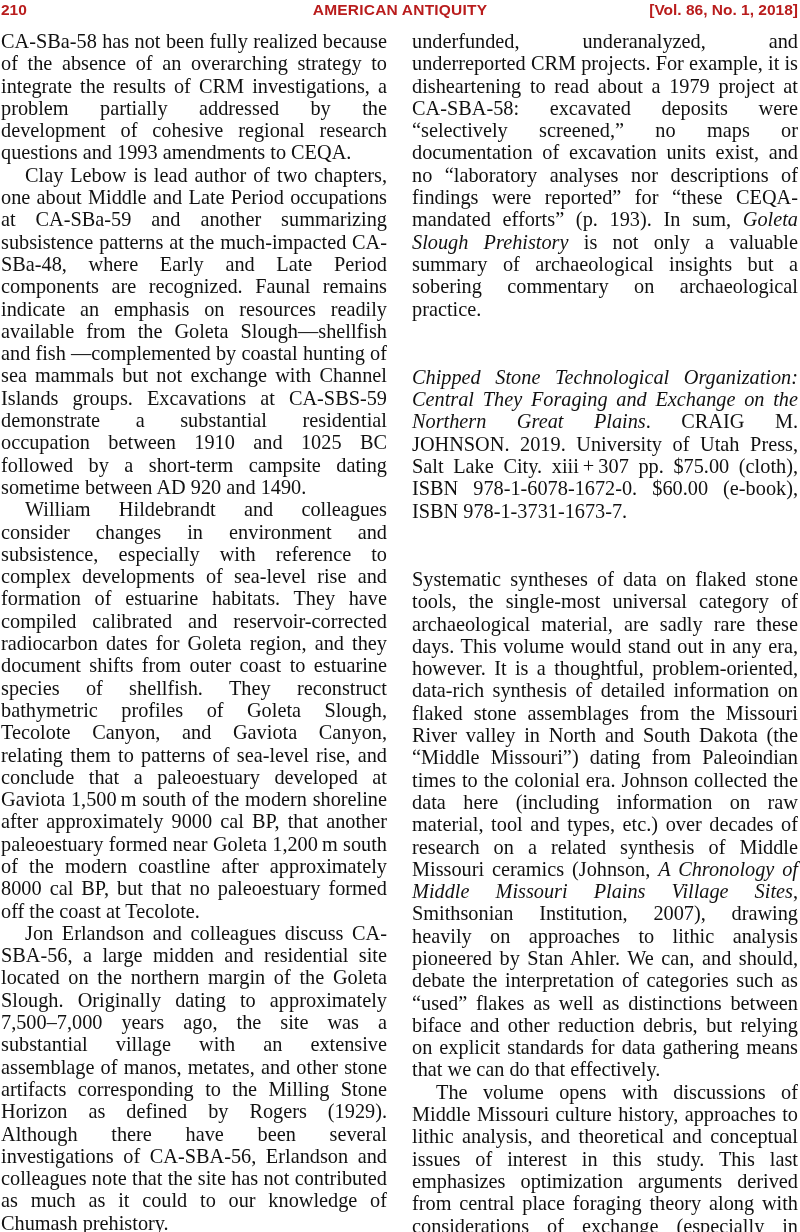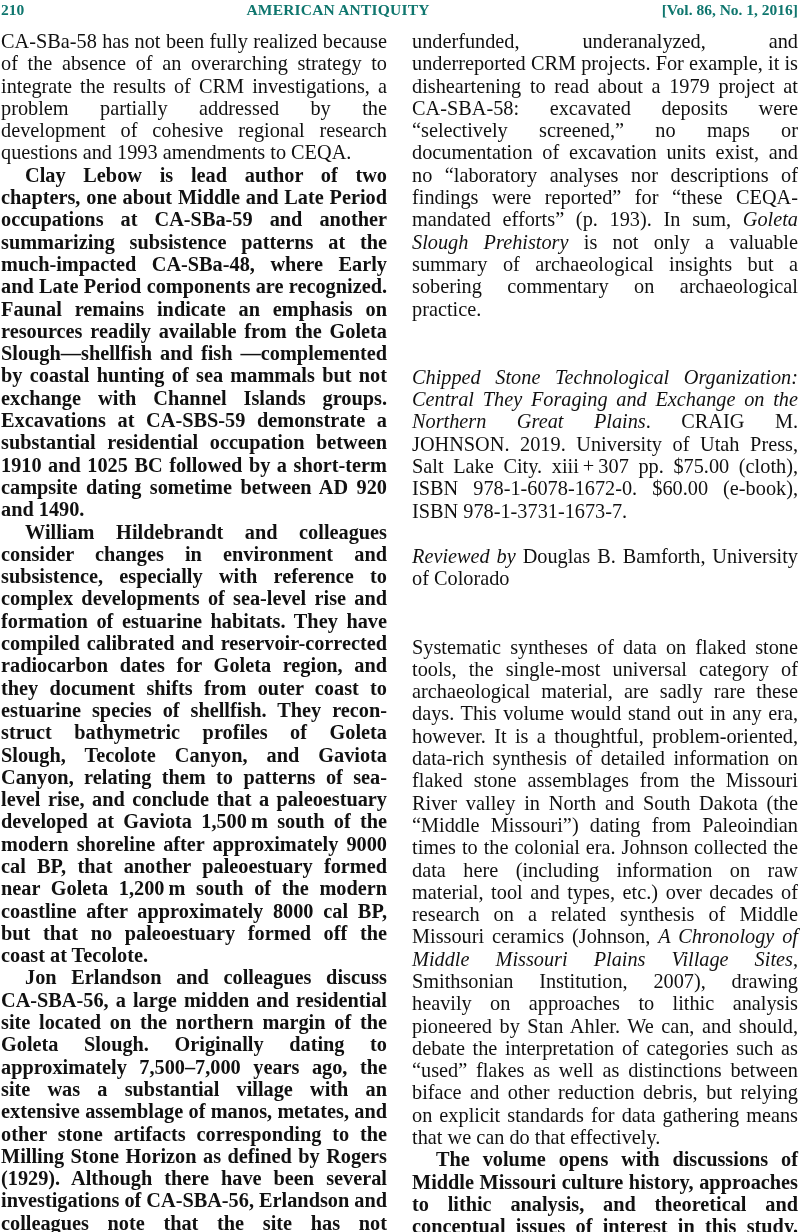--- a/index.html
+++ b/index.html
@@ -1,57 +1,56 @@
 <!DOCTYPE html>
 <html><head>
 <meta charset="utf-8">
 <style>
   html, body { margin: 0; padding: 0; background: #ffffff; }
   body { width: 800px; height: 1232px; overflow: hidden; position: relative; color: #111; }
   .running-head {
     position: absolute; left: 0; top: 0; width: 800px; height: 20px;
-    font-family: Liberation Serif, serif; font-weight: bold; font-size: 15.5px;
-    line-height: 20px; color: #0f766e;
+    font-family: Liberation Sans, sans-serif; font-weight: bold; font-size: 15.5px;
+    line-height: 20px; color: #b91c1c;
   }
   .rh-page { position: absolute; left: 1px; top: 0; }
-  .rh-journal { position: absolute; left: 0; width: 676px; text-align: center; top: 0; letter-spacing: 0.2px; }
+  .rh-journal { position: absolute; left: 0; width: 800px; text-align: center; top: 0; letter-spacing: 0.2px; }
   .rh-issue { position: absolute; right: 2px; top: 0; }
   .col {
     position: absolute; top: 30px; width: 386px;
     font-family: "Liberation Serif", serif; font-size: 20.3px; line-height: 22.3px;
     text-align: justify; hyphens: manual;
   }
   .col-left { left: 1px; }
   .col-right { left: 412px; }
   .col p { margin: 0; }
-  .col p.indent { text-indent: 24px; font-weight: bold; }
+  .col p.indent { text-indent: 24px; }
   .col p.gap-lg { margin-top: 46px; }
   .col p.gap-md { margin-top: 23px; }
   .i { font-style: italic; }
 </style>
 </head>
 <body>
 
 <div class="running-head">
   <span class="rh-page">210</span>
   <span class="rh-journal">AMERICAN ANTIQUITY</span>
-  <span class="rh-issue">[Vol. 86, No. 1, 2016]</span>
+  <span class="rh-issue">[Vol. 86, No. 1, 2018]</span>
 </div>
 
 <div class="col col-left">
   <p>CA-SBa-58 has not been fully realized because of the absence of an overarching strategy to integrate the results of CRM investigations, a problem partially addressed by the development of cohesive regional research questions and 1993 amendments to CEQA.</p>
   <p class="indent">Clay Lebow is lead author of two chapters, one about Middle and Late Period occupations at CA-SBa-59 and another summarizing subsistence pat­terns at the much-impacted CA-SBa-48, where Early and Late Period components are recognized. Faunal remains indicate an emphasis on resources readily available from the Goleta Slough—shellfish and fish —complemented by coastal hunting of sea mammals but not exchange with Channel Islands groups. Exca­vations at CA-SBS-59 demonstrate a substantial resi­dential occupation between 1910 and 1025 BC followed by a short-term campsite dating sometime between AD 920 and 1490.</p>
   <p class="indent">William Hildebrandt and colleagues consider changes in environment and subsistence, especially with reference to complex developments of sea-level rise and formation of estuarine habitats. They have com­piled calibrated and reservoir-corrected radiocarbon dates for Goleta region, and they document shifts from outer coast to estuarine species of shellfish. They recon­struct bathymetric profiles of Goleta Slough, Tecolote Canyon, and Gaviota Canyon, relating them to patterns of sea-level rise, and conclude that a paleoestuary devel­oped at Gaviota 1,500 m south of the modern shoreline after approximately 9000 cal BP, that another paleoestu­ary formed near Goleta 1,200 m south of the modern coastline after approximately 8000 cal BP, but that no paleoestuary formed off the coast at Tecolote.</p>
   <p class="indent">Jon Erlandson and colleagues discuss CA-SBA-56, a large midden and residential site located on the north­ern margin of the Goleta Slough. Originally dating to approximately 7,500–7,000 years ago, the site was a substantial village with an extensive assemblage of manos, metates, and other stone artifacts corresponding to the Milling Stone Horizon as defined by Rogers (1929). Although there have been several investigations of CA-SBA-56, Erlandson and colleagues note that the site has not contributed as much as it could to our knowledge of Chumash prehistory.</p>
 
 </div>
 
 <div class="col col-right">
   <p><span>underfunded, underanalyzed, and underreported CRM projects. For example, it is disheartening to read about a 1979 project at CA-SBA-58: excavated deposits were “selectively screened,” no maps or documentation of excavation units exist, and no “laboratory analyses nor descriptions of findings were reported” for “these CEQA-mandated efforts” (p. 193). In sum, </span><span class="i">Goleta Slough Prehistory</span><span> is not only a valuable summary of archaeological insights but a sobering commentary on archaeological practice.</span></p>
 
   <p class="gap-lg"><span class="i">Chipped Stone Technological Organization: Central They Foraging and Exchange on the Northern Great Plains</span><span>. CRAIG M. JOHNSON. 2019. Univer­sity of Utah Press, Salt Lake City. xiii + 307 pp. $75.00 (cloth), ISBN 978-1-6078-1672-0. $60.00 (e-book), ISBN 978-1-3731-1673-7.</span></p>
 
-  <p class="gap-md"><span class="i">Reviewed by</span><span> Douglas B. Bamforth, University of Colorado</span></p>
 
   <p class="gap-lg"><span>Systematic syntheses of data on flaked stone tools, the single-most universal category of archaeological mater­ial, are sadly rare these days. This volume would stand out in any era, however. It is a thoughtful, problem-oriented, data-rich synthesis of detailed information on flaked stone assemblages from the Missouri River valley in North and South Dakota (the “Middle Missouri”) dat­ing from Paleoindian times to the colonial era. Johnson collected the data here (including information on raw material, tool and types, etc.) over decades of research on a related synthesis of Middle Missouri ceramics (Johnson, </span><span class="i">A Chronology of Middle Missouri Plains Village Sites</span><span>, Smithsonian Institution, 2007), drawing heavily on approaches to lithic analysis pioneered by Stan Ahler. We can, and should, debate the interpretation of categories such as “used” flakes as well as distinctions between biface and other reduction debris, but relying on explicit standards for data gathering means that we can do that effectively.</span></p>
 
   <p class="indent">The volume opens with discussions of Middle Mis­souri culture history, approaches to lithic analysis, and theoretical and conceptual issues of interest in this study. This last emphasizes optimization arguments derived from central place foraging theory along with considerations of exchange (especially in prestige goods). Johnson especially argues, sensibly, that peo­ple should eliminate more excess weight from trans­ported material when they obtain stone at greater distances from their residences. He then turns to his analysis, presenting detailed site-by-site information on frequencies of tool classes by raw material and analyses of patterns and intensity of reduction.</p>
 </div>
 
 </body></html>

